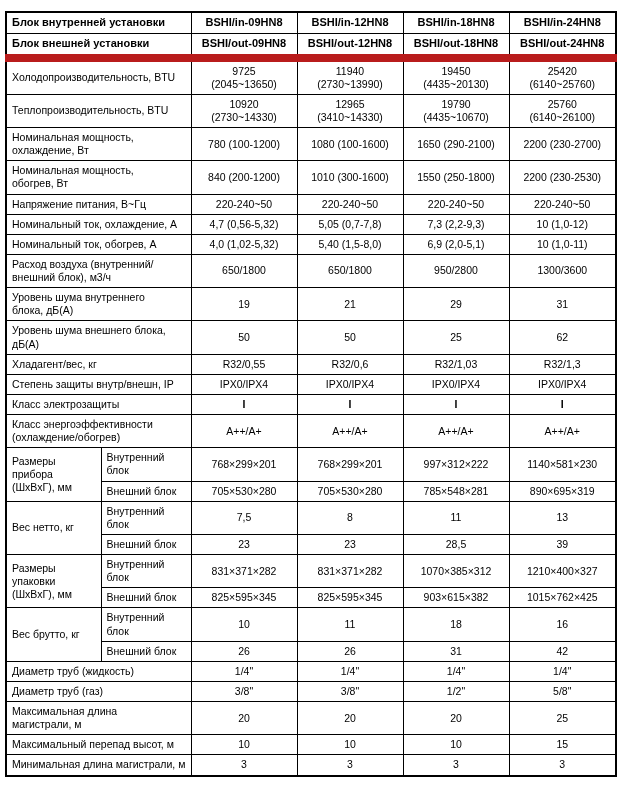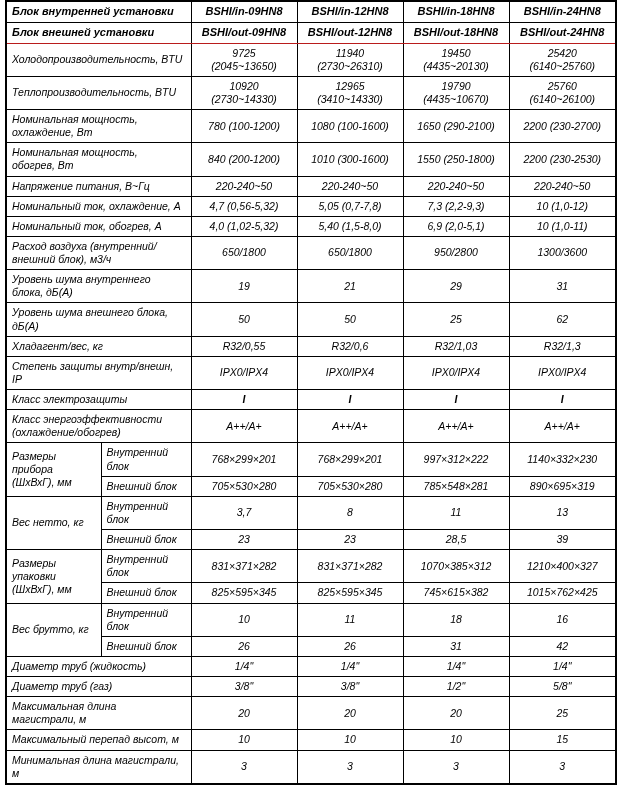--- a/index.html
+++ b/index.html
@@ -7,23 +7,22 @@
     padding: 0;
     background: #ffffff;
     width: 620px;
     height: 795px;
     overflow: hidden;
   }
   .page {
     box-sizing: border-box;
     width: 620px;
     height: 795px;
-    padding: 0 5px 5px 5px;
+    padding: 11px 5px 5px 5px;
     font-family: "Liberation Sans", sans-serif;
-    font-style: italic;
   }
   table.spec {
     border-collapse: collapse;
     table-layout: fixed;
     width: 610px;
     border: 2px solid #000000;
   }
   table.spec td {
     border: 1px solid #000000;
     padding: 3px 5px;
@@ -35,21 +34,21 @@
     white-space: pre-line;
     overflow: hidden;
   }
   td.label { text-align: left; }
   td.value { text-align: center; }
   tr.header-row td {
     font-weight: 700;
     font-size: 11px;
     white-space: nowrap;
   }
-  tr.header-bottom td { border-bottom: 1px solid #b91c1c; }
+  tr.header-bottom td { border-bottom: 8px solid #b91c1c; }
   .bold-val { font-weight: 700; font-size: 11.5px; }
 </style>
 </head>
 <body>
 
 <div class="page">
   <table class="spec">
     <colgroup>
       <col style="width:95px">
       <col style="width:90px">
@@ -71,21 +70,21 @@
           <td class="value">BSHI/out-09HN8</td>
           <td class="value">BSHI/out-12HN8</td>
           <td class="value">BSHI/out-18HN8</td>
           <td class="value">BSHI/out-24HN8</td>
         </tr>
         <tr>
           <td class="label" colspan="2">Холодопроизводительность, BTU</td>
           <td class="value">9725
 (2045~13650)</td>
           <td class="value">11940
-(2730~26310)</td>
+(2730~13990)</td>
           <td class="value">19450
 (4435~20130)</td>
           <td class="value">25420
 (6140~25760)</td>
         </tr>
         <tr>
           <td class="label" colspan="2">Теплопроизводительность, BTU</td>
           <td class="value">10920
 (2730~14330)</td>
           <td class="value">12965
@@ -187,34 +186,34 @@
         </tr>
         <tr>
           <td class="label" rowspan="2">Размеры
 прибора
 (ШхВхГ), мм</td>
           <td class="label">Внутренний
 блок</td>
           <td class="value">768×299×201</td>
           <td class="value">768×299×201</td>
           <td class="value">997×312×222</td>
-          <td class="value">1140×332×230</td>
+          <td class="value">1140×581×230</td>
         </tr>
         <tr>
           <td class="label">Внешний блок</td>
           <td class="value">705×530×280</td>
           <td class="value">705×530×280</td>
           <td class="value">785×548×281</td>
           <td class="value">890×695×319</td>
         </tr>
         <tr>
           <td class="label" rowspan="2">Вес нетто, кг</td>
           <td class="label">Внутренний
 блок</td>
-          <td class="value">3,7</td>
+          <td class="value">7,5</td>
           <td class="value">8</td>
           <td class="value">11</td>
           <td class="value">13</td>
         </tr>
         <tr>
           <td class="label">Внешний блок</td>
           <td class="value">23</td>
           <td class="value">23</td>
           <td class="value">28,5</td>
           <td class="value">39</td>
@@ -227,21 +226,21 @@
 блок</td>
           <td class="value">831×371×282</td>
           <td class="value">831×371×282</td>
           <td class="value">1070×385×312</td>
           <td class="value">1210×400×327</td>
         </tr>
         <tr>
           <td class="label">Внешний блок</td>
           <td class="value">825×595×345</td>
           <td class="value">825×595×345</td>
-          <td class="value">745×615×382</td>
+          <td class="value">903×615×382</td>
           <td class="value">1015×762×425</td>
         </tr>
         <tr>
           <td class="label" rowspan="2">Вес брутто, кг</td>
           <td class="label">Внутренний
 блок</td>
           <td class="value">10</td>
           <td class="value">11</td>
           <td class="value">18</td>
           <td class="value">16</td>

